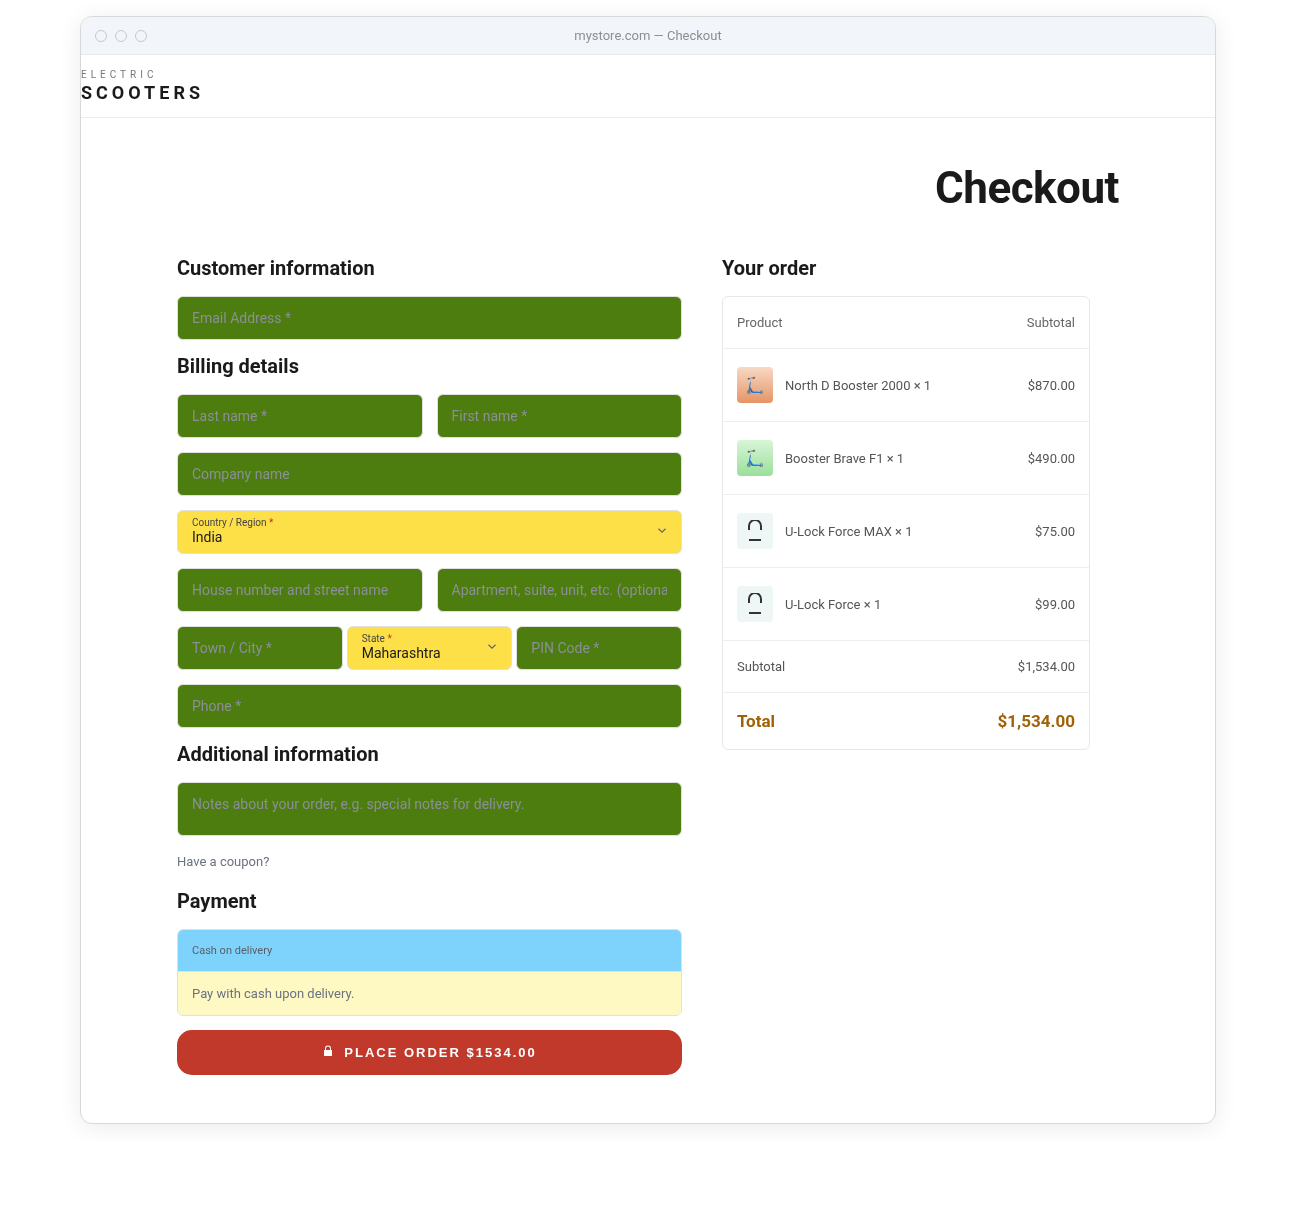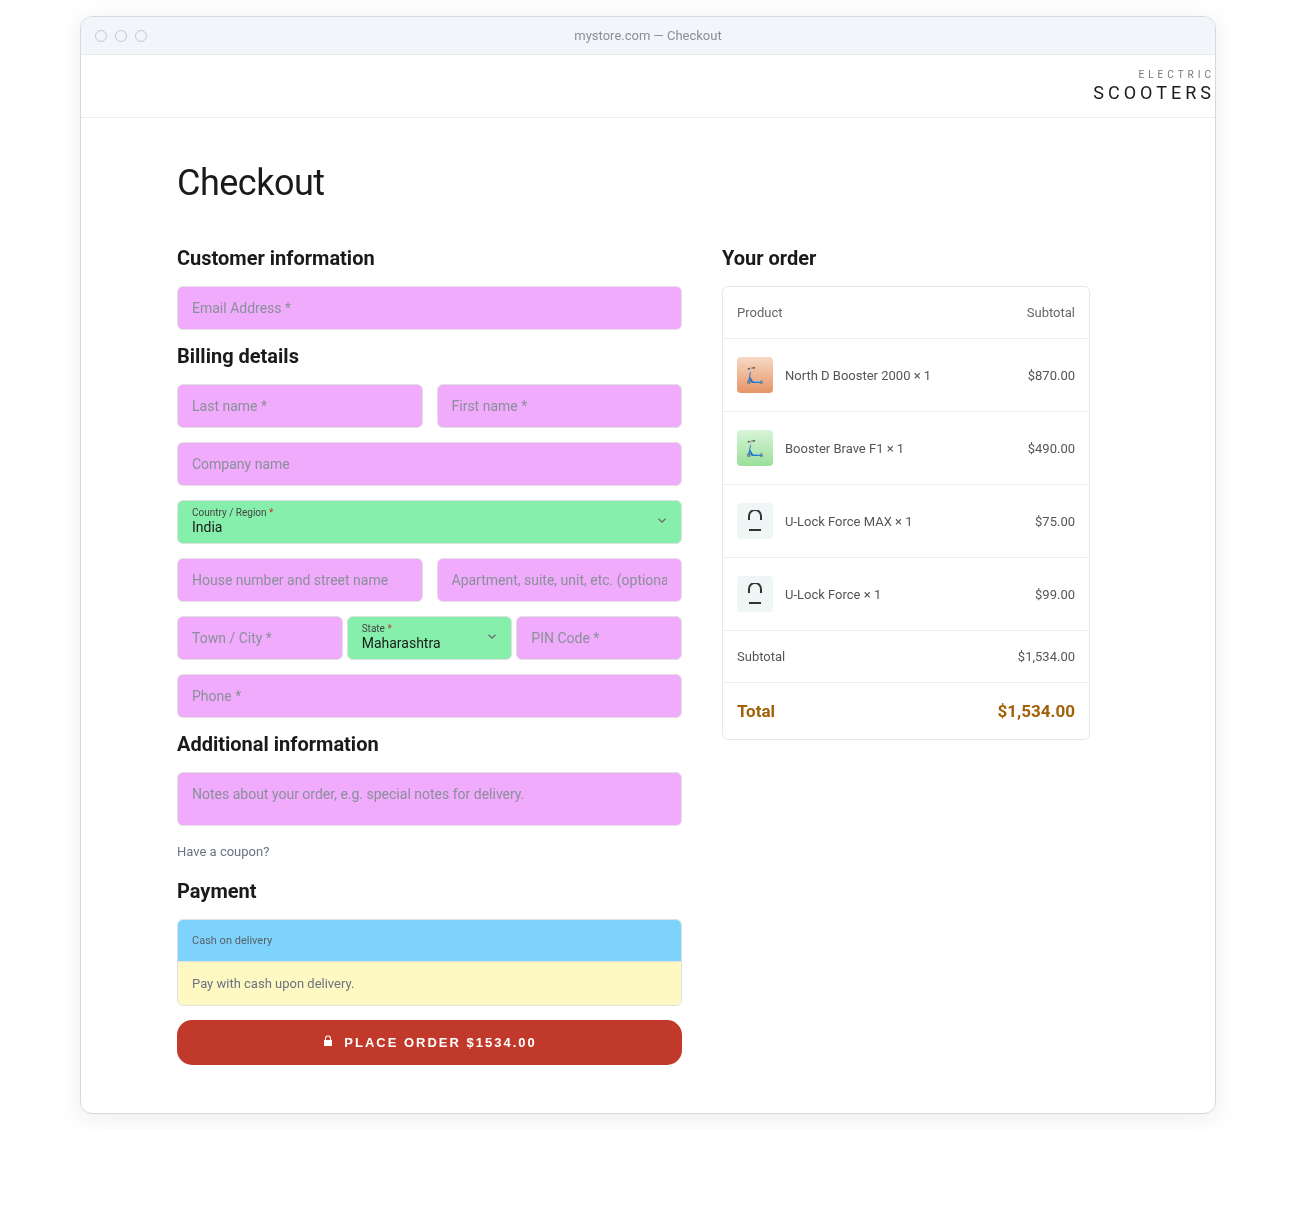--- a/index.html
+++ b/index.html
@@ -2,36 +2,36 @@
 <html><head>
 <meta charset="utf-8">
 <style>
 *{box-sizing:border-box;margin:0;padding:0}
 body{font-family:-apple-system,BlinkMacSystemFont,"Segoe UI",Roboto,Helvetica,Arial,sans-serif;background:#fff;color:#1a1a1a}
 .window{width:1136px;margin:16px auto;border:1px solid #d8d8d8;border-radius:12px;overflow:hidden;background:#fff;box-shadow:0 4px 24px rgba(0,0,0,0.08)}
 .titlebar{height:38px;background:#f2f5fa;display:flex;align-items:center;padding:0 14px;position:relative;border-bottom:1px solid #e8e8e8}
 .dots{display:flex;gap:8px}
 .dot{width:12px;height:12px;border:1px solid #c9c9c9;border-radius:50%}
 .titlebar-text{position:absolute;left:0;right:0;text-align:center;font-size:13px;color:#8a8f98}
-.brand{padding:14px 0;text-align:right;border-bottom:1px solid #ececec}
+.brand{padding:14px 0;text-align:left;border-bottom:1px solid #ececec}
 .brand-top{font-size:10px;letter-spacing:4px;color:#777}
-.brand-main{font-size:18px;letter-spacing:4px;font-weight:400;margin-top:2px}
+.brand-main{font-size:18px;letter-spacing:4px;font-weight:700;margin-top:2px}
 .content{padding:20px 96px 48px}
-h1.page-title{font-size:36px;font-weight:400;text-align:left;margin:24px 0 42px;letter-spacing:-0.5px}
+h1.page-title{font-size:44px;font-weight:700;text-align:right;margin:24px 0 42px;letter-spacing:-0.5px}
 .cols{display:flex;gap:40px;align-items:flex-start}
 .left{width:505px}
 .right{width:368px}
 h2.sec{font-size:20px;font-weight:700;margin:0 0 16px}
-.field,.select{width:100%;border:1px solid #e0e0e0;border-radius:6px;padding:13px 14px;font-size:14px;color:#1a1a1a;background:#f0abfc;margin-bottom:14px;font-family:inherit}
+.field,.select{width:100%;border:1px solid #e0e0e0;border-radius:6px;padding:13px 14px;font-size:14px;color:#1a1a1a;background:#4d7c0f;margin-bottom:14px;font-family:inherit}
 .field::placeholder{color:#8a8f98}
 .row2{display:flex;gap:14px}
 .row2 .field{flex:1}
 .row3{display:flex;gap:4px}
 .row3 > *{flex:1}
-.select-wrap{position:relative;border:1px solid #e0e0e0;border-radius:6px;padding:6px 14px 8px;margin-bottom:14px;background:#86efac}
+.select-wrap{position:relative;border:1px solid #e0e0e0;border-radius:6px;padding:6px 14px 8px;margin-bottom:14px;background:#fde047}
 .select-wrap .mini{font-size:10px;color:#444}
 .select-wrap .mini .req{color:#c0392b}
 .select-wrap .val{font-size:14px;color:#1a1a1a;margin-top:1px}
 .select-wrap .chev{position:absolute;right:12px;top:50%;transform:translateY(-50%)}
 textarea.field{height:54px;resize:none}
 .coupon{font-size:13px;color:#6b7280;margin:0 0 20px}
 .payment-box{border:1px solid #e0e0e0;border-radius:6px;overflow:hidden;margin-bottom:14px}
 .payment-head{padding:14px;font-size:11px;color:#5a5f66;background:#7dd3fc}
 .payment-body{padding:14px;font-size:13px;color:#6b7280;background:#fef9c3;border-top:1px solid #e0e0e0}
 .place{width:100%;background:#c0392b;color:#fff;border:none;border-radius:15px;padding:14px;font-size:13px;font-weight:700;letter-spacing:2px;display:flex;align-items:center;justify-content:center;gap:10px;cursor:pointer}

